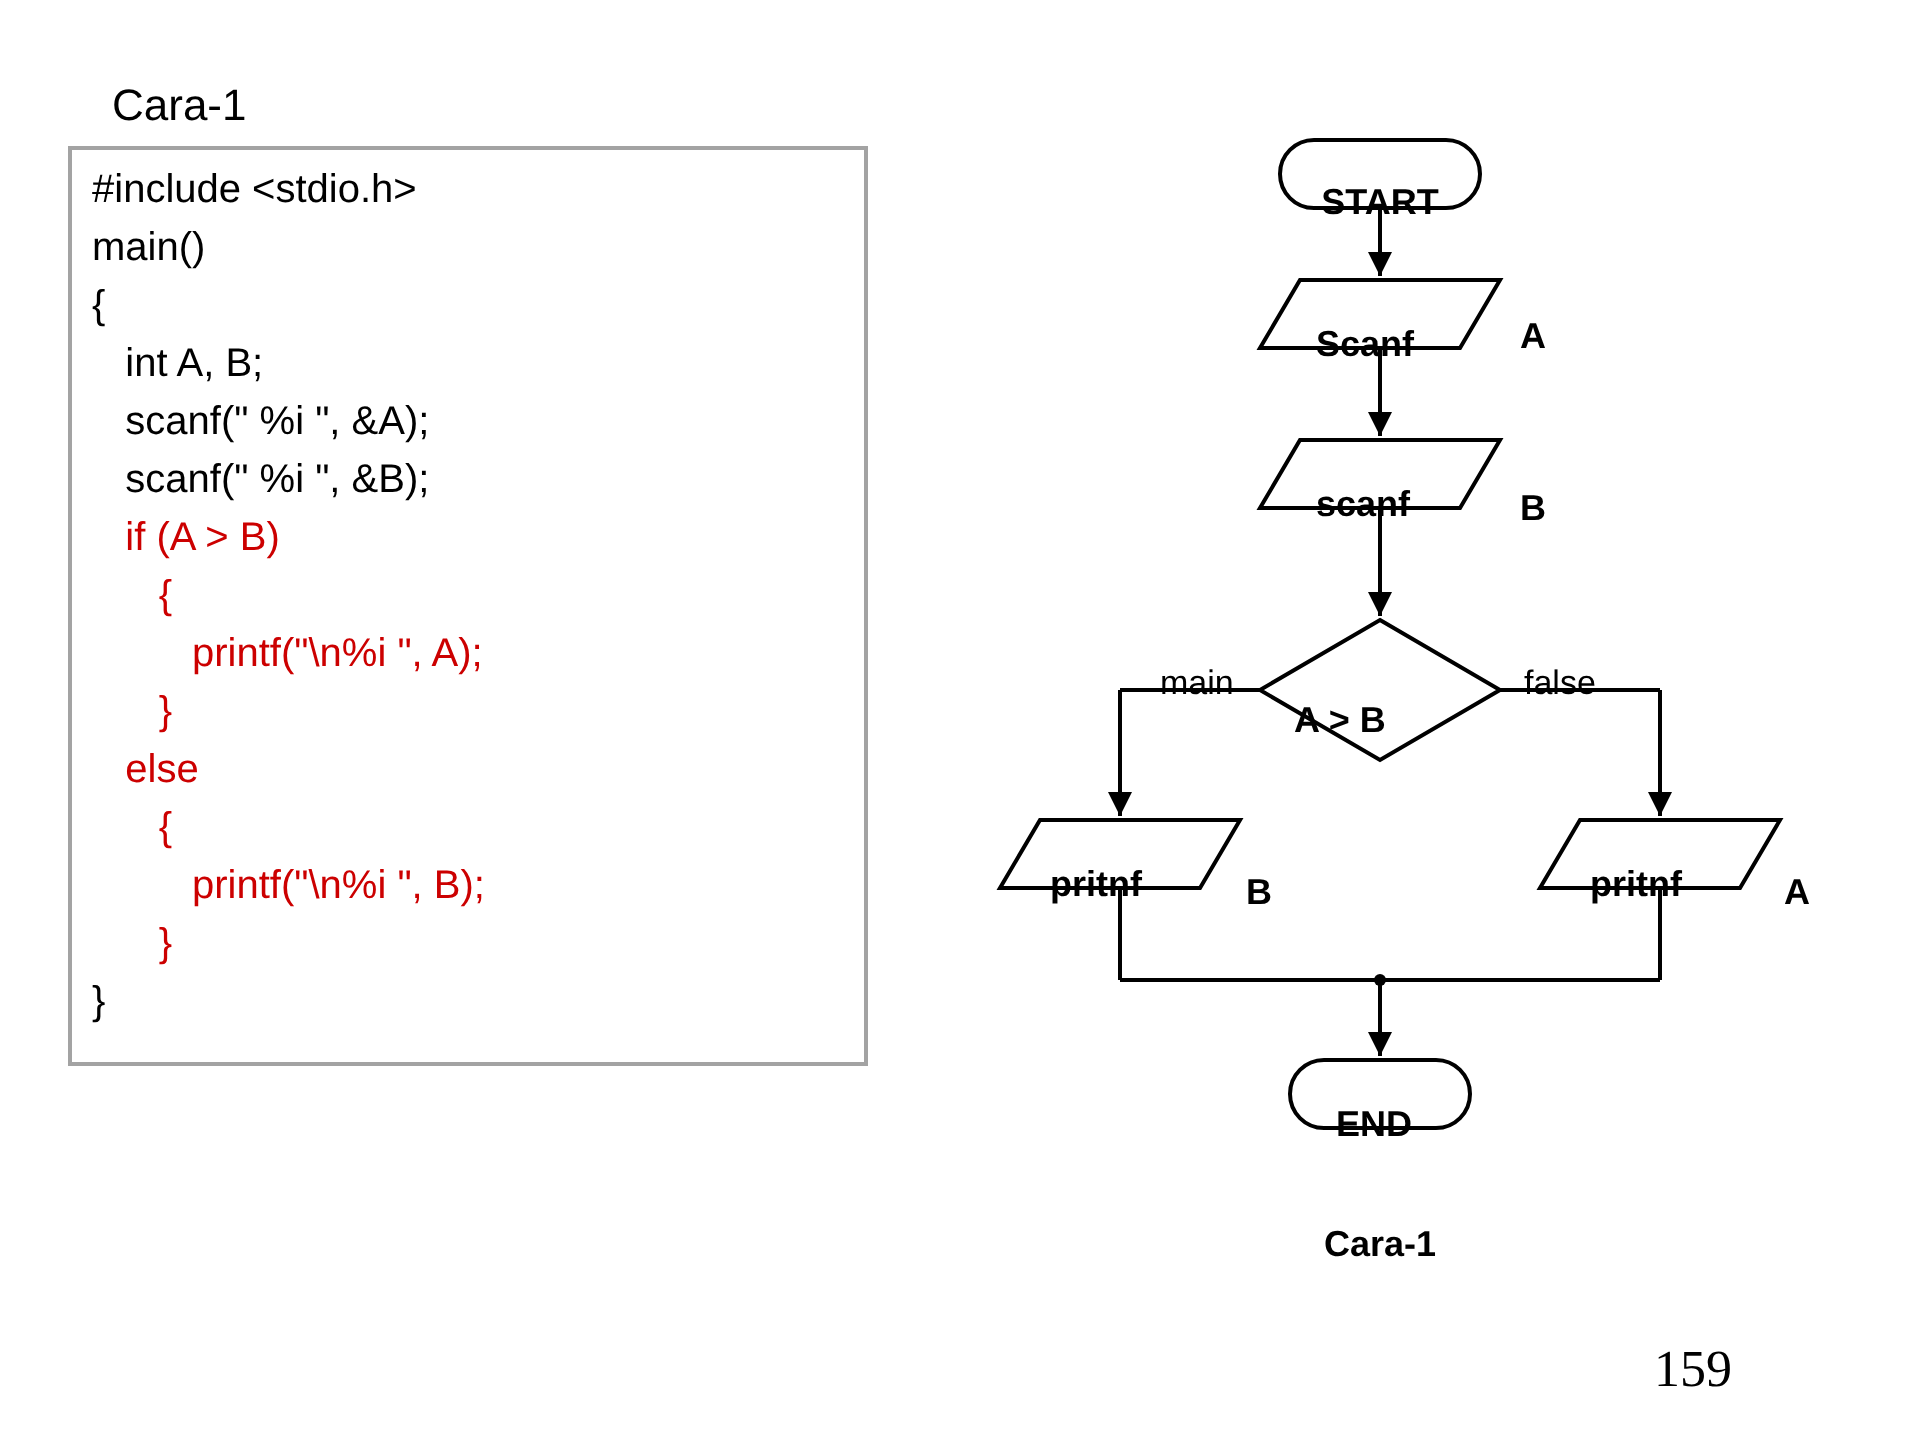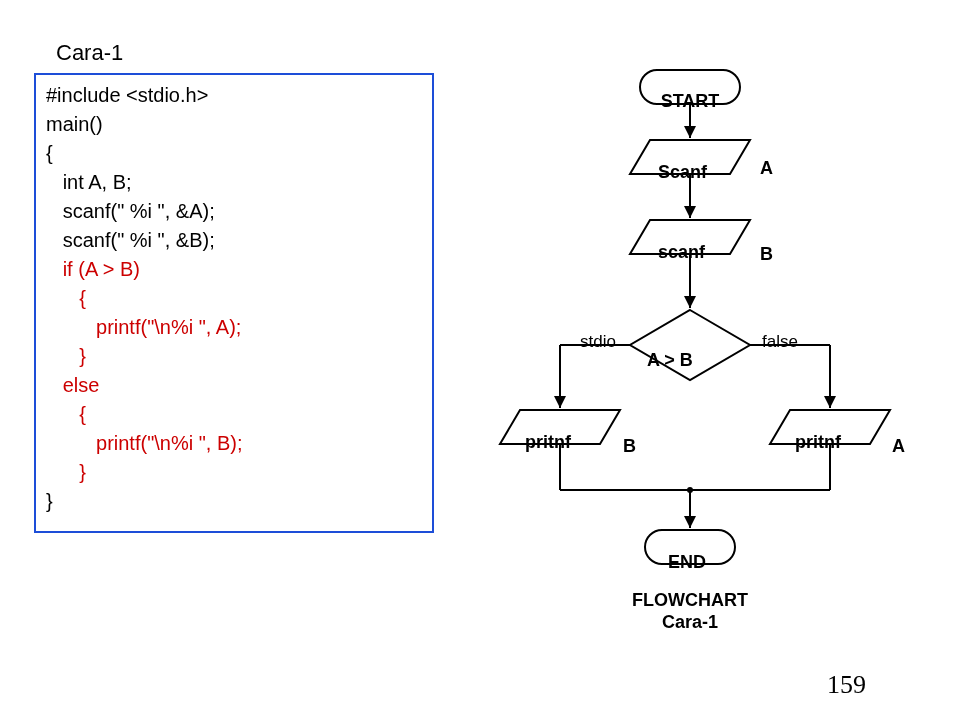--- a/index.html
+++ b/index.html
@@ -16,21 +16,21 @@
     position: relative;
     width: 896px;
     height: 720px;
   }
   .abs { position: absolute; }
   .title {
     font-family: "Comic Sans MS", "Comic Sans", cursive, sans-serif;
     font-size: 22px;
   }
   .codebox {
-    border: 2px solid #1d4ed8;
+    border: 2px solid #a3a3a3;
     padding: 6px 10px 6px 10px;
     width: 400px;
     height: 460px;
     font-family: "Verdana", "Arial", sans-serif;
     font-size: 20px;
     line-height: 1.45;
     white-space: pre;
     box-sizing: border-box;
   }
   .codebox .red { color: #cc0000; }
@@ -130,28 +130,27 @@
   <div class="lbl" style="left:163px; top:15px; width:74px; text-align:center;">START</div>
 
   <div class="lbl" style="left:168px; top:86px;">Scanf</div>
   <div class="lbl" style="left:270px; top:82px;">A</div>
 
   <div class="lbl" style="left:168px; top:166px;">scanf</div>
   <div class="lbl" style="left:270px; top:168px;">B</div>
 
   <div class="lbl" style="left:157px; top:274px;">A &gt; B</div>
 
-  <div class="lbl small" style="left:90px; top:256px;">stdio</div>
+  <div class="lbl small" style="left:90px; top:256px;">main</div>
   <div class="lbl small" style="left:272px; top:256px;">false</div>
 
   <div class="lbl" style="left:35px; top:356px;">pritnf</div>
   <div class="lbl" style="left:133px; top:360px;">B</div>
 
   <div class="lbl" style="left:305px; top:356px;">pritnf</div>
   <div class="lbl" style="left:402px; top:360px;">A</div>
 
   <div class="lbl" style="left:178px; top:476px;">END</div>
 
-  <div class="fc-caption" style="left:100px; top:530px;">FLOWCHART</div>
   <div class="fc-caption" style="left:100px; top:552px;">Cara-1</div>
 </div>
 
 </div>
 
 </body></html>

